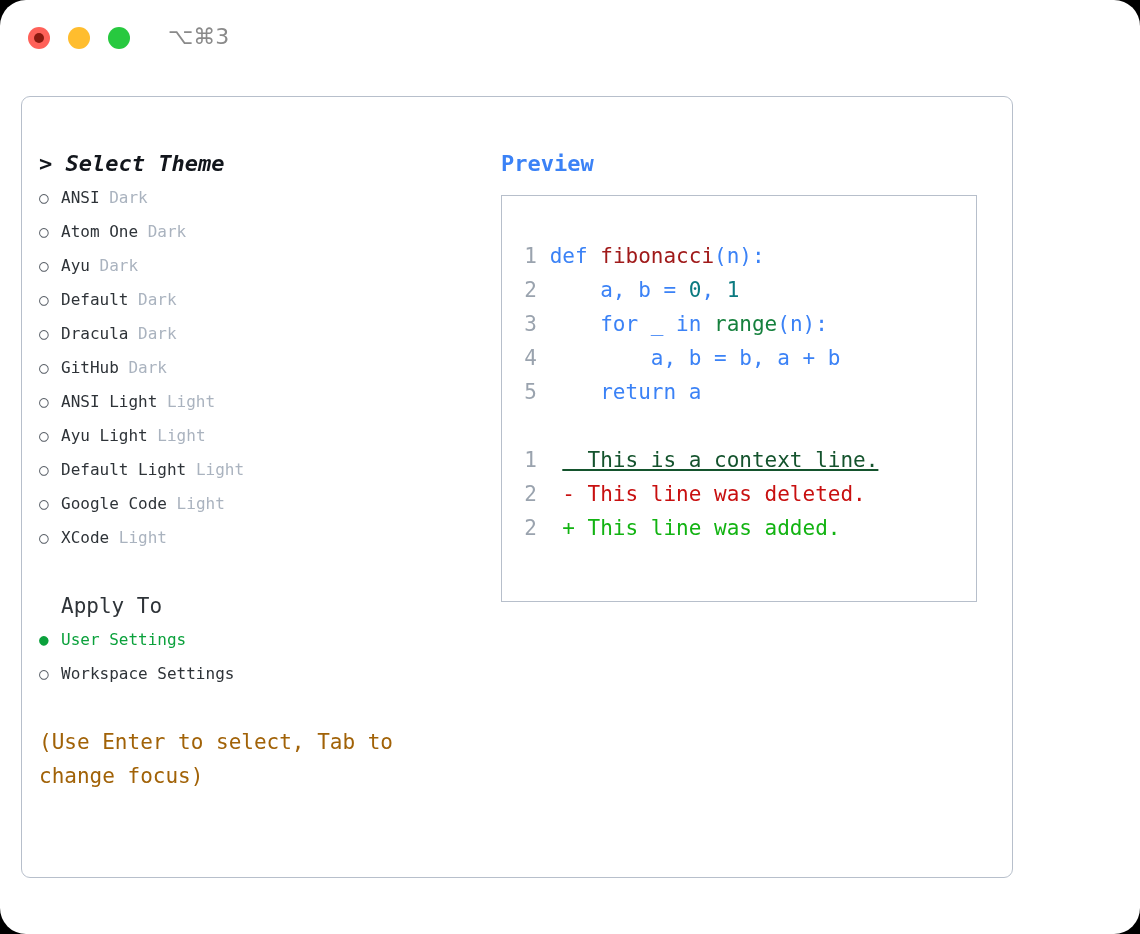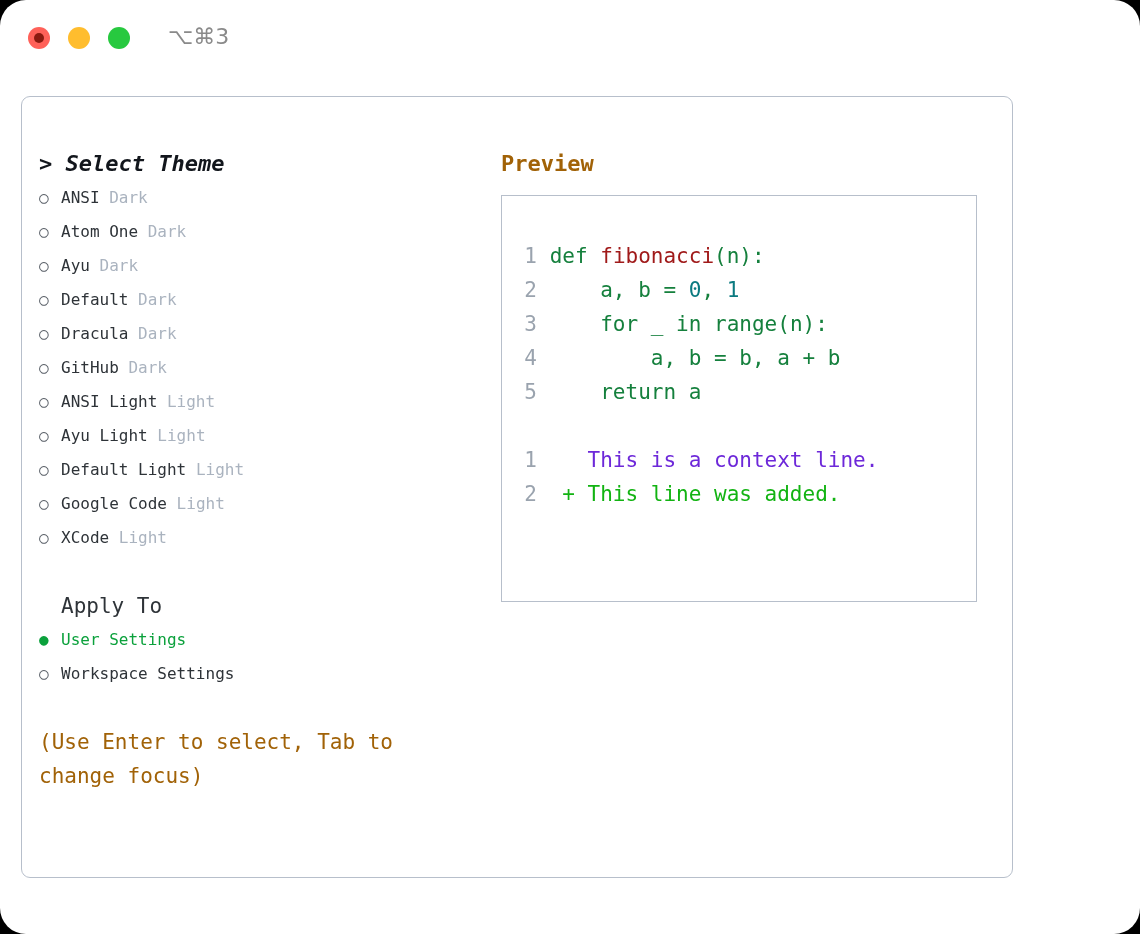--- a/index.html
+++ b/index.html
@@ -134,21 +134,21 @@
   
   #right-col {
     position: absolute;
     left: 479px;
     top: 50px;
     width: 490px;
   }
   #preview-title {
     font-size: 22px;
     font-weight: bold;
-    color: #a16207;
+    color: #3b82f6;
     line-height: 34px;
     white-space: pre;
   }
   #preview-box {
     margin-top: 14px;
     width: 476px;
     height: 407px;
     border: 1.5px solid #b7bfcb;
     box-sizing: border-box;
     background: #ffffff;
@@ -161,32 +161,32 @@
     font-size: 21px;
     line-height: 34px;
   }
   .code-line { white-space: pre; height: 34px; }
   .ln {
     display: inline-block;
     width: 18px;
     text-align: right;
     color: #9aa3ae;
   }
-  .src { color: #15803d; }
+  .src { color: #3b82f6; }
   .tok-fn   { color: #a01a1a; }
   .tok-num  { color: #0b7a80; }
   .tok-call { color: #15803d; }
   .diff-area {
     position: absolute;
     left: 17px;
     top: 247px;
     font-size: 21px;
     line-height: 34px;
   }
-  .d-ctx { color: #6d28d9; }
+  .d-ctx { color: #14532d; text-decoration: underline; }
   .d-del { color: #c81010; }
   .d-add { color: #12b312; }
 </style>
 </head>
 <body>
 
 <div id="window">
 
   <div id="titlebar">
     <div class="light" id="light-red"></div>
@@ -231,19 +231,20 @@
       <div id="preview-box">
         <div class="code-area" id="code-area">
             <div class="code-line"><span class="ln">1</span> <span class="src">def </span><span class="tok-fn">fibonacci</span><span class="src">(n):</span></div>
             <div class="code-line"><span class="ln">2</span> <span class="src">    a, b = </span><span class="tok-num">0</span><span class="src">, </span><span class="tok-num">1</span></div>
             <div class="code-line"><span class="ln">3</span> <span class="src">    for _ in </span><span class="tok-call">range</span><span class="src">(n):</span></div>
             <div class="code-line"><span class="ln">4</span> <span class="src">        a, b = b, a + b</span></div>
             <div class="code-line"><span class="ln">5</span> <span class="src">    return a</span></div>
           </div>
         <div class="diff-area" id="diff-area">
             <div class="code-line"><span class="ln">1</span>  <span class="d-ctx">  This is a context line.</span></div>
+            <div class="code-line"><span class="ln">2</span>  <span class="d-del">- This line was deleted.</span></div>
             <div class="code-line"><span class="ln">2</span>  <span class="d-add">+ This line was added.</span></div>
           </div>
       </div>
     </div>
 
   </div>
 </div>
 
 </body></html>

